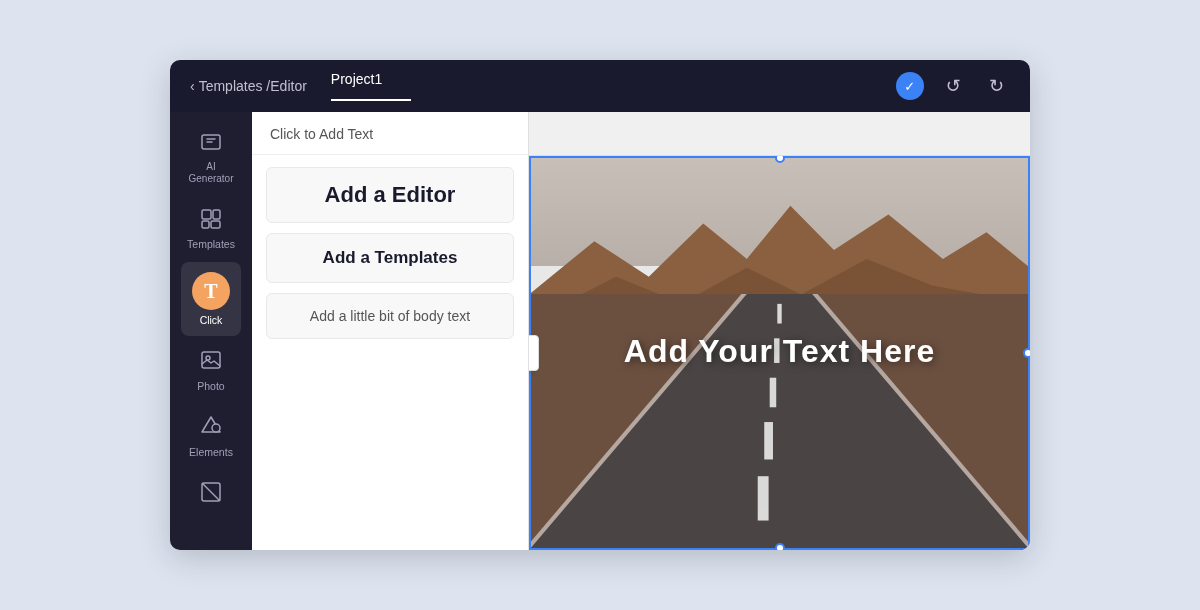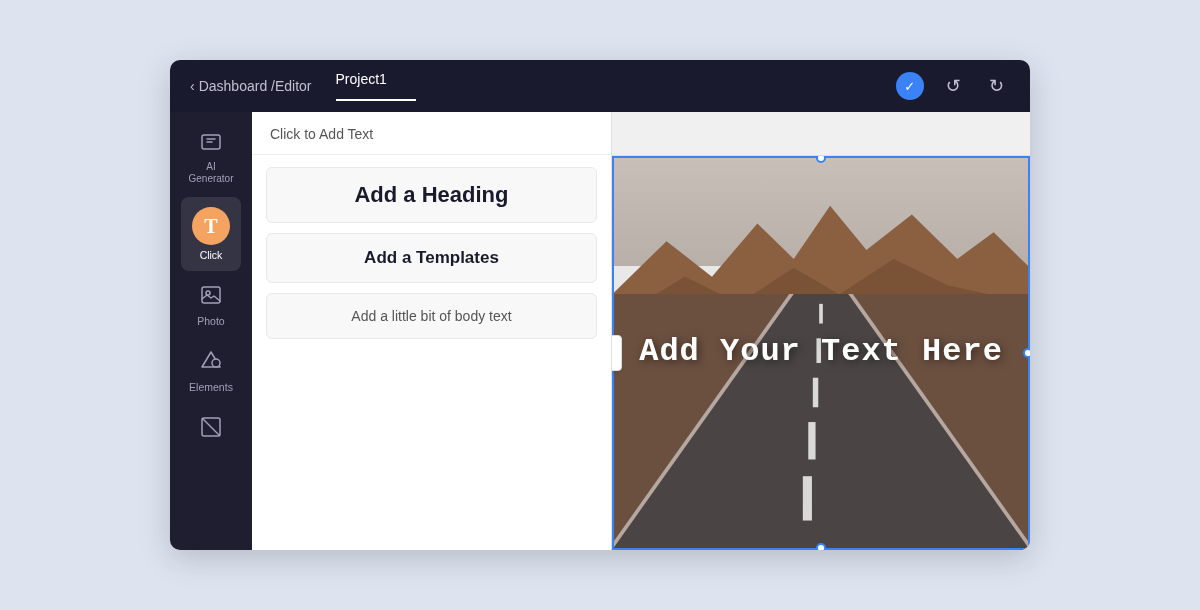--- a/index.html
+++ b/index.html
@@ -121,21 +121,21 @@
       font-size: 22px;
       line-height: 1;
     }
     .sidebar-label {
       font-size: 10.5px;
       text-align: center;
     }
 
     
     .panel {
-      width: 360px;
+      width: 277px;
       background: #ffffff;
       display: flex;
       flex-direction: column;
       flex-shrink: 0;
       border-right: 1px solid #e0e0e0;
     }
     .panel-header {
       padding: 14px 18px 12px;
       font-size: 14px;
       color: #555;
@@ -184,21 +184,20 @@
     .canvas-top-strip {
       background: #f0f0f0;
       height: 44px;
       flex-shrink: 0;
       border-bottom: 1px solid #ddd;
     }
     .canvas-main {
       flex: 1;
       position: relative;
       overflow: hidden;
-      font-family: Liberation Mono, monospace;
     }
     .canvas-text-overlay {
       position: absolute;
       top: 45%;
       left: 0; right: 0;
       text-align: center;
       color: #ffffff;
       font-size: 32px;
       font-weight: 700;
       letter-spacing: 1px;
@@ -247,21 +246,21 @@
     }
   </style>
 </head>
 <body>
 
 <div class="app-container">
 
   <div class="top-bar">
     <div class="top-bar-breadcrumb">
       <span>‹</span>
-      <span>Dashboard /Editor</span>
+      <span>Templates /Editor</span>
     </div>
     <div class="top-bar-title">Project1</div>
     <div class="top-bar-spacer"></div>
     <div class="top-bar-save-icon">✓</div>
     <button class="top-bar-btn">↺</button>
     <button class="top-bar-btn">↻</button>
   </div>
 
   <div class="main-area">
 
@@ -270,20 +269,31 @@
       <div class="sidebar-item">
         <span class="sidebar-icon" style="font-size:20px;">
           <svg width="24" height="24" viewBox="0 0 24 24" fill="none" xmlns="http://www.w3.org/2000/svg">
             <rect x="3" y="5" width="18" height="14" rx="2" stroke="#a0a0b8" stroke-width="1.5"></rect>
             <path d="M8 9h8M8 12h5" stroke="#a0a0b8" stroke-width="1.5" stroke-linecap="round"></path>
           </svg>
         </span>
         <span class="sidebar-label" style="font-size:10px; color:#a0a0b8; line-height:1.2;">AI<br>Generator</span>
       </div>
 
+      <div class="sidebar-item">
+        <span class="sidebar-icon" style="font-size:20px;">
+          <svg width="24" height="24" viewBox="0 0 24 24" fill="none">
+            <rect x="3" y="3" width="9" height="9" rx="1.5" stroke="#a0a0b8" stroke-width="1.5"></rect>
+            <rect x="14" y="3" width="7" height="9" rx="1.5" stroke="#a0a0b8" stroke-width="1.5"></rect>
+            <rect x="3" y="14" width="7" height="7" rx="1.5" stroke="#a0a0b8" stroke-width="1.5"></rect>
+            <rect x="12" y="14" width="9" height="7" rx="1.5" stroke="#a0a0b8" stroke-width="1.5"></rect>
+          </svg>
+        </span>
+        <span class="sidebar-label" style="color:#a0a0b8;">Templates</span>
+      </div>
 
       <div class="sidebar-item active-text">
         <div class="sidebar-icon-bg">
           <span style="font-size:20px; font-weight:bold; color:#fff; font-family: serif;">T</span>
         </div>
         <span class="sidebar-label" style="color:#ffffff;">Click</span>
       </div>
 
       <div class="sidebar-item">
         <span class="sidebar-icon">
@@ -314,21 +324,21 @@
           </svg>
         </span>
       </div>
     </div>
 
     <div class="panel">
       <div class="panel-header">
         <span>Click to Add Text</span>
       </div>
       <div class="panel-content">
-        <div class="text-option heading">Add a Heading</div>
+        <div class="text-option heading">Add a Editor</div>
         <div class="text-option subheading">Add a Templates</div>
         <div class="text-option body">Add a little bit of body text</div>
       </div>
     </div>
 
     <div class="canvas-area">
 
       <div class="canvas-top-strip"></div>
 
       <div class="canvas-main" style="position:relative;">

